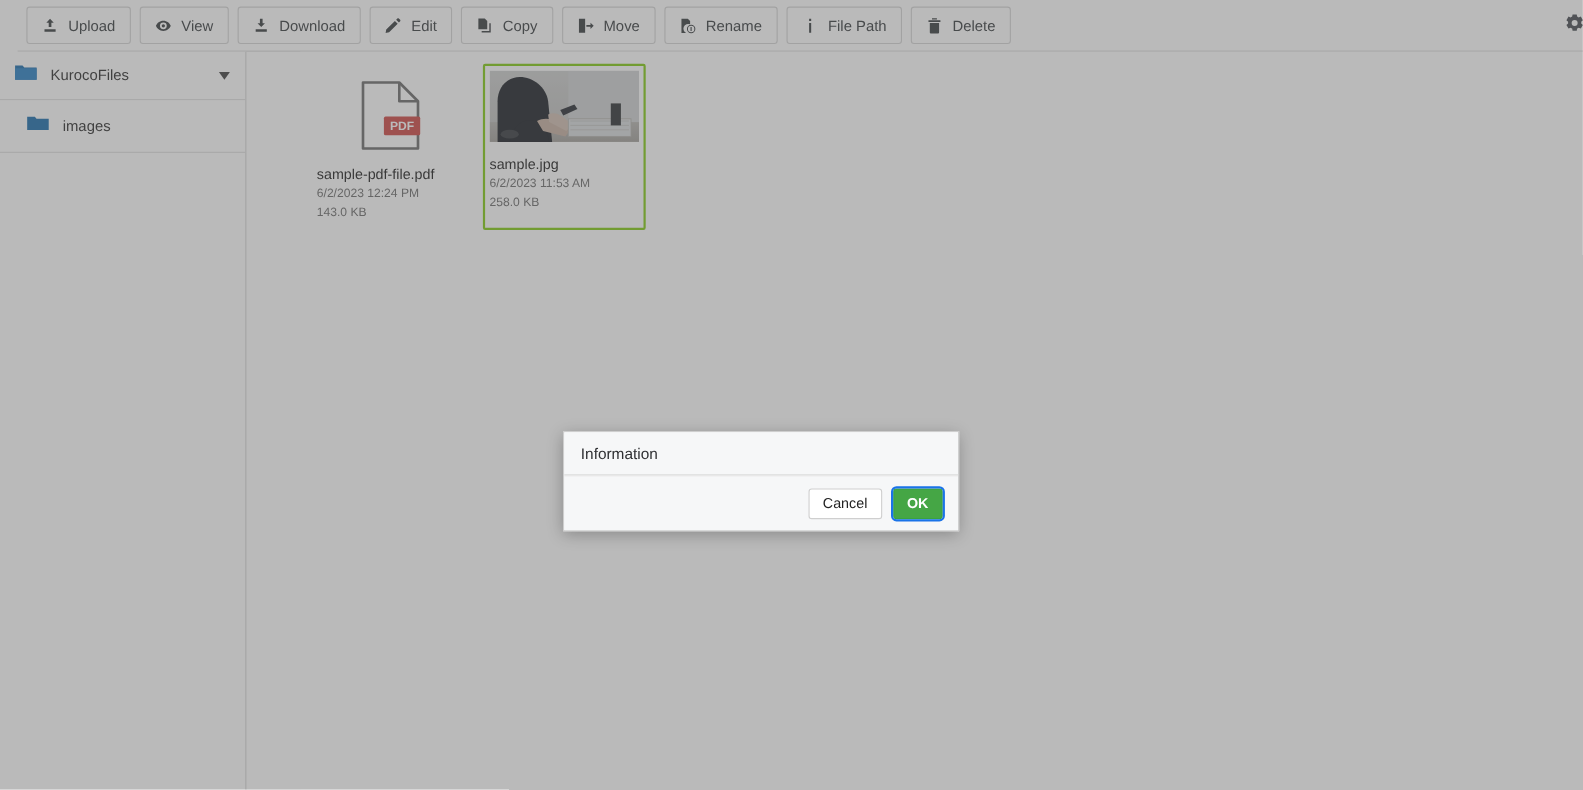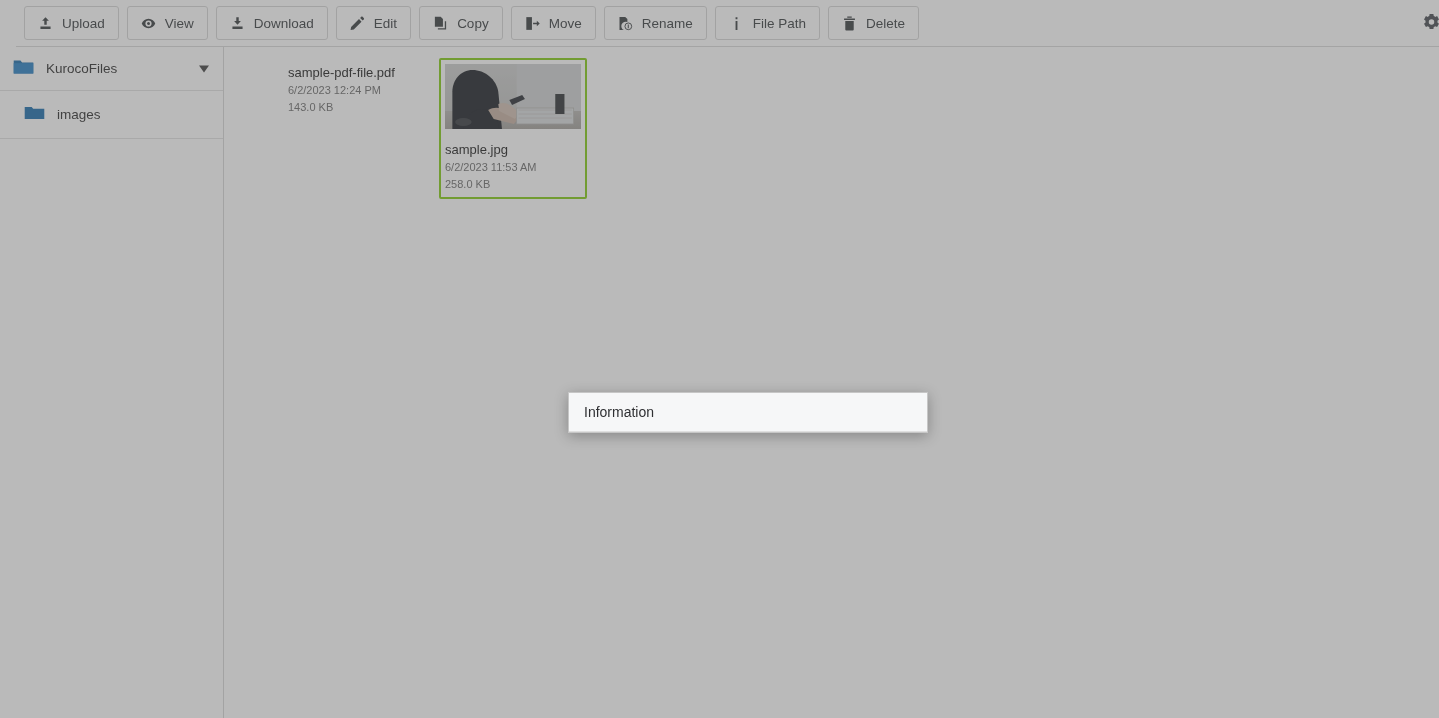--- a/index.html
+++ b/index.html
@@ -154,21 +154,21 @@
 
   
   .overlay {
     position: absolute;
     left: 0; top: 0;
     width: 1439px; height: 718px;
     background: rgba(90, 90, 90, 0.42);
   }
   .dialog {
     position: absolute;
-    left: 568px; top: 392px;
+    left: 512px; top: 392px;
     width: 360px;
     background: #ffffff;
     border: 1px solid #c6c6c6;
     box-shadow: 0 3px 14px rgba(0,0,0,0.28);
     box-sizing: border-box;
   }
   .dlg-head {
     height: 39px;
     box-sizing: border-box;
     background: #f6f7f8;
@@ -347,20 +347,28 @@
           </svg>
       </span>
       <span class="side-label">images</span>
     </div>
   </div>
 
   <div class="content">
     <div class="grid">
 
       <div class="tile">
+        <div class="thumb">
+          <svg width="56" height="66" viewBox="0 0 56 66">
+            <path d="M3 3h33l17 17v43H3z" fill="#ffffff" stroke="#6e6e6e" stroke-width="2.4" stroke-linejoin="round"></path>
+            <path d="M36 3v17h17" fill="none" stroke="#6e6e6e" stroke-width="2.4" stroke-linejoin="round"></path>
+            <rect x="22" y="34" width="33" height="17" rx="1.5" fill="#cf4a47"></rect>
+            <text x="38.5" y="46.5" font-family="Liberation Sans, sans-serif" font-size="11" font-weight="bold" fill="#ffffff" text-anchor="middle">PDF</text>
+          </svg>
+        </div>
         <div class="fname">sample-pdf-file.pdf</div>
         <div class="fmeta">6/2/2023 12:24 PM</div>
         <div class="fmeta">143.0 KB</div>
       </div>
 
       <div class="tile selected">
         <div class="thumb photo">
           <svg class="photo-svg" viewBox="0 0 148 65" preserveAspectRatio="none">
             <defs>
               <linearGradient id="wallg" x1="0" y1="0" x2="0" y2="1">
@@ -392,15 +400,19 @@
         <div class="fmeta">258.0 KB</div>
       </div>
 
     </div>
   </div>
 
   <div class="overlay"></div>
 
   <div class="dialog">
     <div class="dlg-head">Information</div>
+    <div class="dlg-foot">
+      <button class="btn-cancel">Cancel</button>
+      <button class="btn-ok">OK</button>
+    </div>
   </div>
 
 </div>
 
 </body></html>

